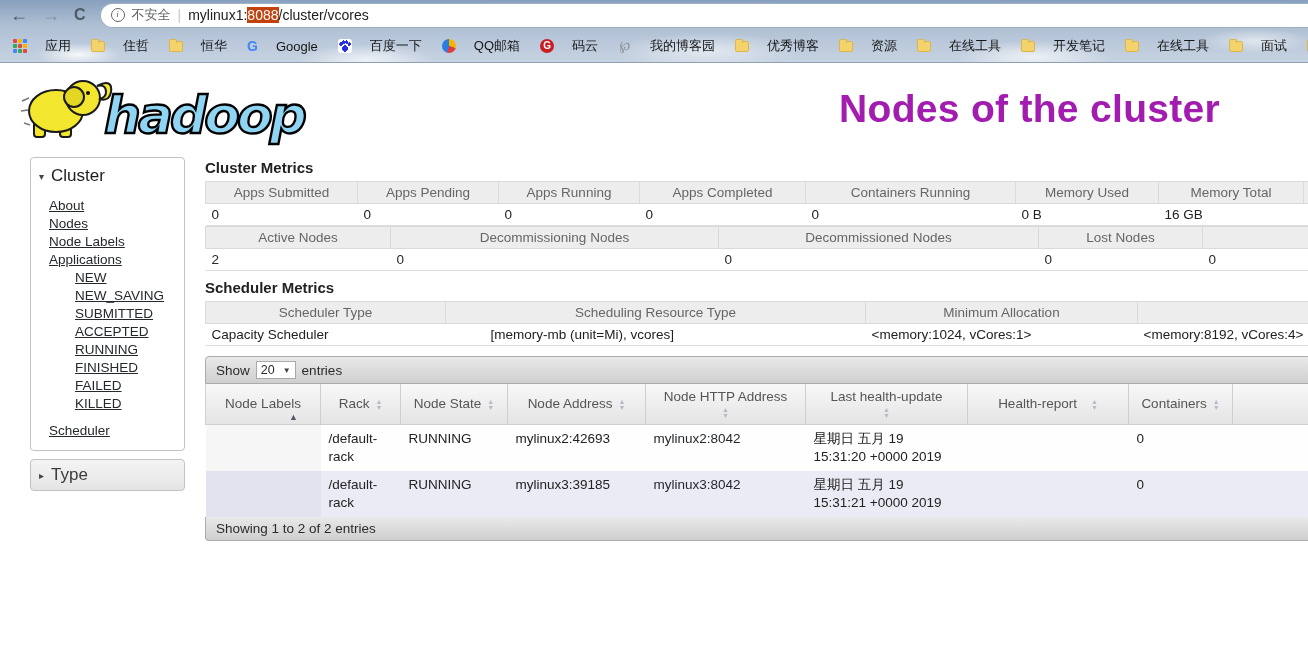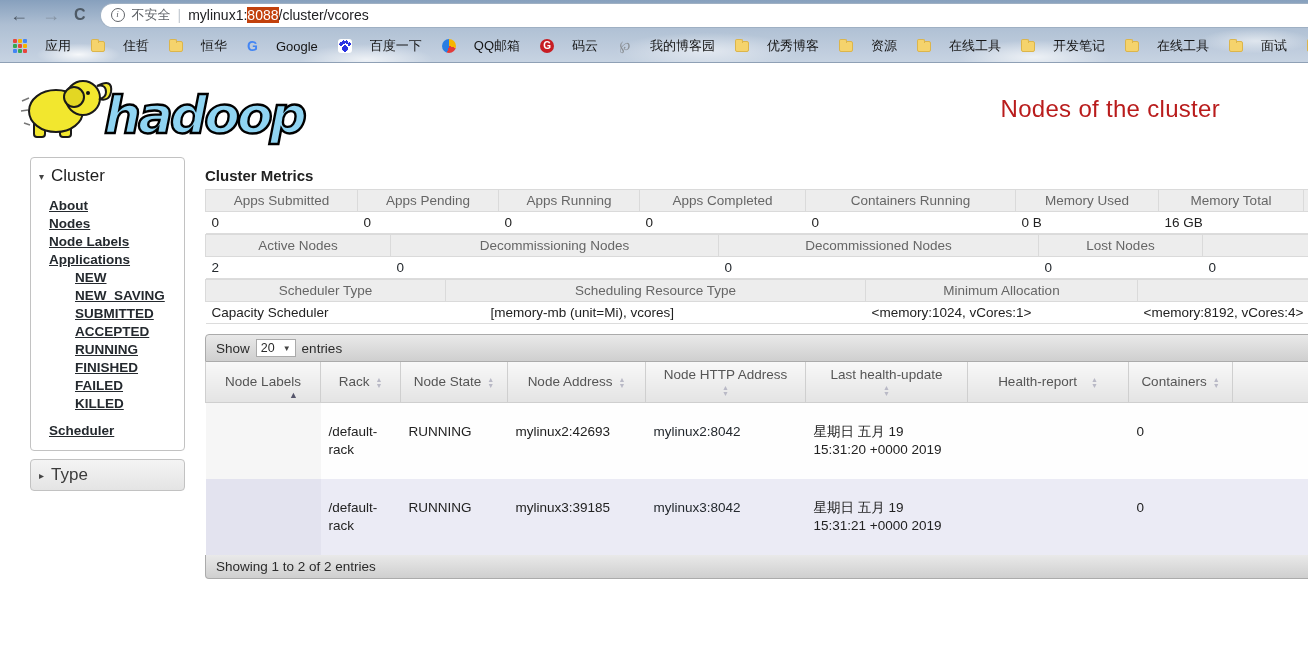--- a/index.html
+++ b/index.html
@@ -52,30 +52,30 @@
   .ic-qq { width:14px; height:14px; flex:none; border-radius:50%;
            background:conic-gradient(#f7b500 0 30%, #e23b3b 30% 55%, #2a7de1 55% 100%); }
   .ic-gitee { width:14px; height:14px; flex:none; border-radius:50%; background:#c71d23;
               color:#fff; font-size:10px; font-weight:bold; line-height:14px; text-align:center; }
   .ic-cnb { width:14px; height:14px; flex:none; color:#8a8f94; font-size:13px; line-height:14px; text-align:center; }
 
   
   .page { background:#fff; height:591px; border-top:1px solid #8fa0b5; }
   .page-header { display:flex; justify-content:space-between; align-items:center;
                  padding:8px 88px 2px 16px; }
-  .page-title { font-size:24px; font-weight:normal; color:#b91c1c; letter-spacing:.3px; }
+  .page-title { font-size:39px; font-weight:bold; color:#a21caf; letter-spacing:.3px; }
 
   .body-row { display:flex; align-items:flex-start; padding-left:30px; margin-top:8px; }
 
   
   .sidebar { width:155px; flex:none; font-size:13.5px; }
   .nav-box { border:1px solid #c2c2c2; border-radius:4px; padding:6px 0 12px; background:#fff; }
   .nav-title { font-size:17px; color:#1d1d1d; padding:2px 8px 4px 8px; display:flex; align-items:center; gap:7px; cursor:pointer; }
   .caret { font-size:10px; color:#444; }
-  .nav-box a, .side-link { display:block; color:#24292e; text-decoration:underline; margin:3px 0 0 18px; cursor:pointer; width:fit-content;font-weight:bold; }
+  .nav-box a, .side-link { display:block; color:#24292e; text-decoration:underline; margin:3px 0 0 18px; cursor:pointer; width:fit-content; }
   .states { margin-top:2px; }
   .states .side-link { margin-left:44px; }
   .sched { margin-top:12px !important; }
   .tools-box { margin-top:8px; border:1px solid #c2c2c2; border-radius:4px;
                background:linear-gradient(#f4f4f4,#e4e4e4); padding:5px 8px; }
   .tools-box .nav-title { padding:0; color:#3c3c3c; }
 
   
   .main { width:1103px; margin-left:20px; overflow:hidden; flex:none; font-size:13.5px; color:#222; }
   .sec-h { font-size:15px; font-weight:600; color:#222; margin:8px 0 5px 0; }
@@ -101,21 +101,21 @@
 
   .ntable { width:1370px; }
   .ntable th { background:linear-gradient(#f8f8f8,#e4e4e4); border:1px solid #cfcfcf; border-top:none;
                color:#555; font-size:13.5px; font-weight:normal; padding:4px 6px; height:40px;
                text-align:center; vertical-align:middle; position:relative; cursor:pointer; }
   .sort { display:inline-flex; flex-direction:column; vertical-align:middle; margin-left:6px;
           font-size:7px; line-height:5.5px; color:#b9b9c6; }
   .sort i { font-style:normal; }
   th.stack .sort { display:flex; margin:3px auto 0; width:fit-content; }
   .sort-asc { position:absolute; right:22px; bottom:2px; font-size:9px; color:#55556b; }
-  .ntable td { padding:20px 8px; vertical-align:top; font-size:13.5px; color:#222; line-height:1.35; }
+  .ntable td { padding:5px 8px; vertical-align:top; font-size:13.5px; color:#222; line-height:1.35; }
   .ntable a { color:#24292e; }
   tr.r-odd td { background:#fefefe; }
   tr.r-odd td.c-sorted { background:#f6f6f6; }
   tr.r-even td { background:#ebebf5; }
   tr.r-even td.c-sorted { background:#e3e3ef; }
 </style>
 </head>
 <body>
 
 <div class="chrome">
@@ -251,21 +251,21 @@
       <div class="tools-box">
         <div class="nav-title">
           <span class="caret">▸</span>
           <span>Type</span>
         </div>
       </div>
     </div>
 
     <div class="main">
 
-      <div class="sec-h" style="margin-top:10px">Cluster Metrics</div>
+      <div class="sec-h" style="margin-top:2px">Cluster Metrics</div>
       <table class="mtable t-cluster">
         <colgroup>
           <col style="width:152px">
             <col style="width:141px">
             <col style="width:141px">
             <col style="width:166px">
           <col style="width:210px">
             <col style="width:143px">
             <col style="width:145px">
             <col style="width:352px">
@@ -313,20 +313,21 @@
         <tr>
           <td><a>2</a></td>
           <td><a>0</a></td>
           <td><a>0</a></td>
           <td><a>0</a></td>
           <td><a>0</a></td>
         </tr>
       </tbody>
         </table>
 
+      <div class="sec-h">Scheduler Metrics</div>
       <table class="mtable t-sched">
         <colgroup>
           <col style="width:240px">
             <col style="width:420px">
             <col style="width:272px">
             <col style="width:628px">
         </colgroup>
         <tbody>
             <tr>
           <th>Scheduler Type</th>

